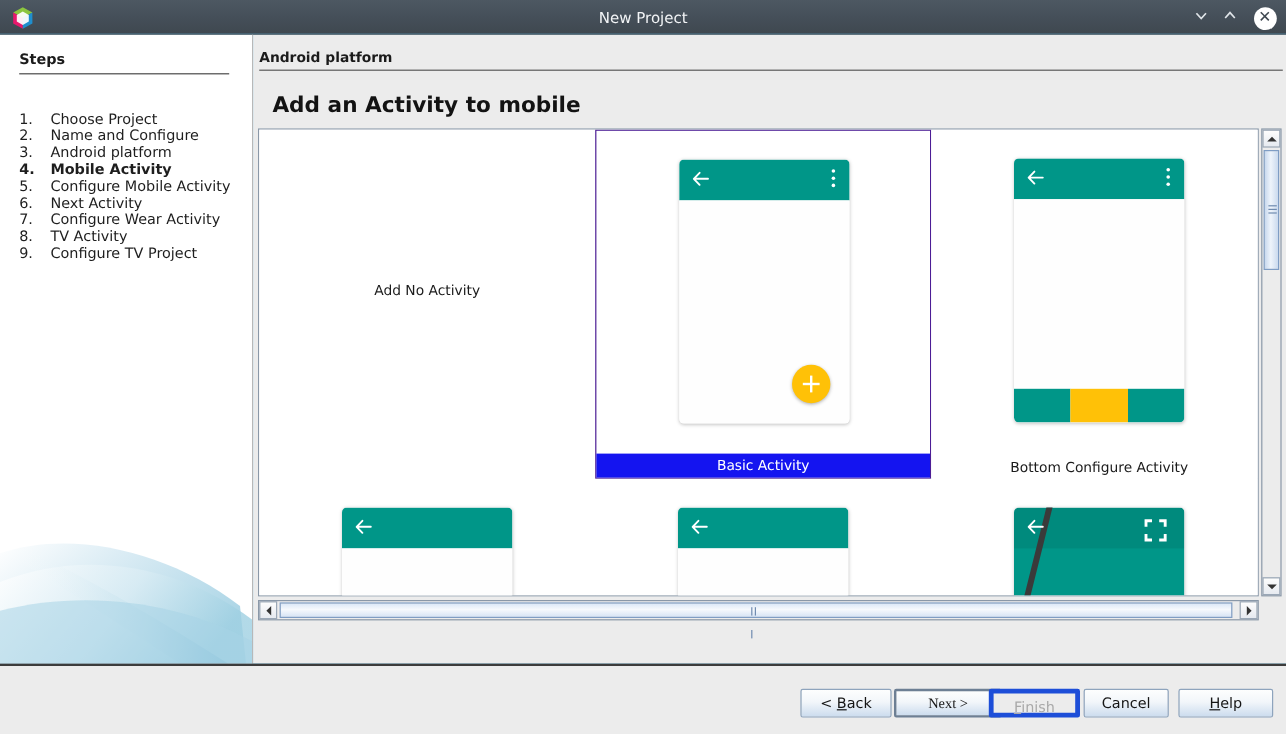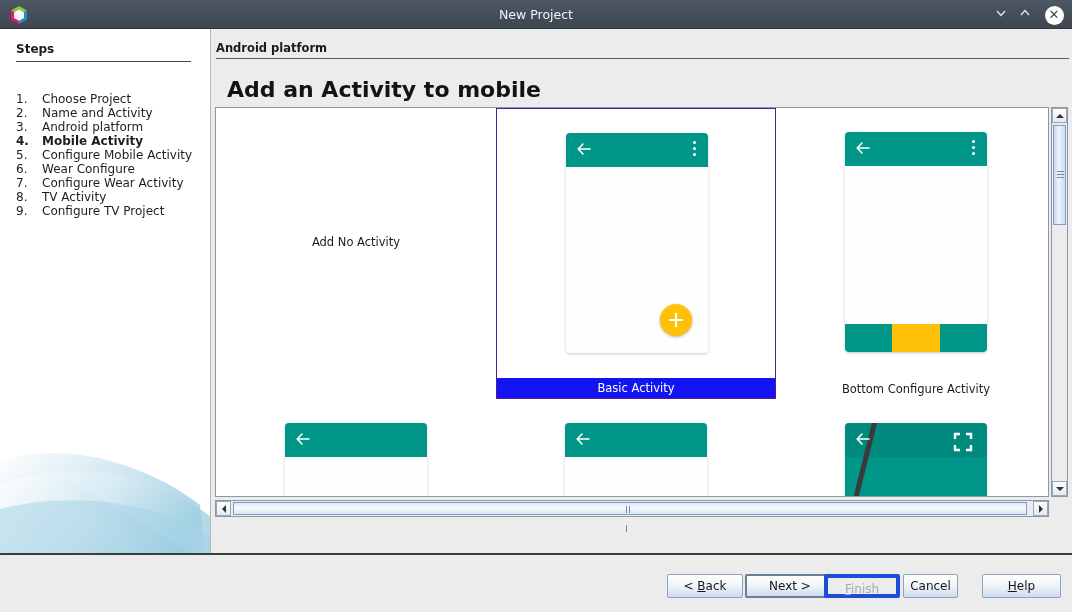--- a/index.html
+++ b/index.html
@@ -110,21 +110,21 @@
   #breadcrumb {
     position: absolute; left: 5px; top: 12px;
     font-size: 11.5px; font-weight: bold; color: #1b1b1b;
   }
   #breadcrumb-rule {
     position: absolute; left: 5px; top: 29px;
     width: 853px; height: 1px; background: #5a5a5a;
   }
   #page-title {
     position: absolute; left: 16px; top: 48px;
-    font-size: 22px; font-weight: bold; color: #131313;
+    font-size: 18px; font-weight: bold; color: #131313;
   }
 
   
   #gallery-frame {
     position: absolute; left: 4px; top: 78px;
     width: 834px; height: 390px;
     background: #ffffff;
     border: 1px solid #8a98a8;
     box-sizing: border-box;
     overflow: hidden;
@@ -289,23 +289,23 @@
     padding: 0;
   }
   .btn.default { border: 2px solid #6d7f94; line-height: 20px; }
   .btn.disabled {
     background: #ececec;
     border: 4px solid #1d4ed8;
     color: #a9a9a9;
   }
   .mn { text-decoration: underline; }
   #btn-back   { left: 667px; width: 76px; }
-  #btn-next   { left: 745px; width: 90px; }
+  #btn-next   { left: 745px; width: 90px; font-family: Liberation Serif, serif; }
   #btn-finish { left: 824px; width: 76px; }
-  #btn-cancel { left: 903px; width: 55px; text-align: center; }
+  #btn-cancel { left: 903px; width: 71px; text-align: center; }
   #btn-help   { left: 982px; width: 79px; }
 </style>
 </head>
 <body>
 
 <div id="app">
 
   <div id="titlebar">
     <div id="app-logo">
       <svg width="22" height="22" viewBox="0 0 22 22">
@@ -334,37 +334,37 @@
   <div id="steps-pane">
     <div id="steps-title">Steps</div>
     <div id="steps-rule"></div>
     <div id="steps-list">
       <div class="step-row">
         <span class="step-num">1.</span>
         <span class="step-label">Choose Project</span>
       </div>
       <div class="step-row">
         <span class="step-num">2.</span>
-        <span class="step-label">Name and Activity</span>
+        <span class="step-label">Name and Configure</span>
       </div>
       <div class="step-row">
         <span class="step-num">3.</span>
         <span class="step-label">Android platform</span>
       </div>
       <div class="step-row current">
         <span class="step-num">4.</span>
         <span class="step-label">Mobile Activity</span>
       </div>
       <div class="step-row">
         <span class="step-num">5.</span>
         <span class="step-label">Configure Mobile Activity</span>
       </div>
       <div class="step-row">
         <span class="step-num">6.</span>
-        <span class="step-label">Wear Configure</span>
+        <span class="step-label">Next Activity</span>
       </div>
       <div class="step-row">
         <span class="step-num">7.</span>
         <span class="step-label">Configure Wear Activity</span>
       </div>
       <div class="step-row">
         <span class="step-num">8.</span>
         <span class="step-label">TV Activity</span>
       </div>
       <div class="step-row">

